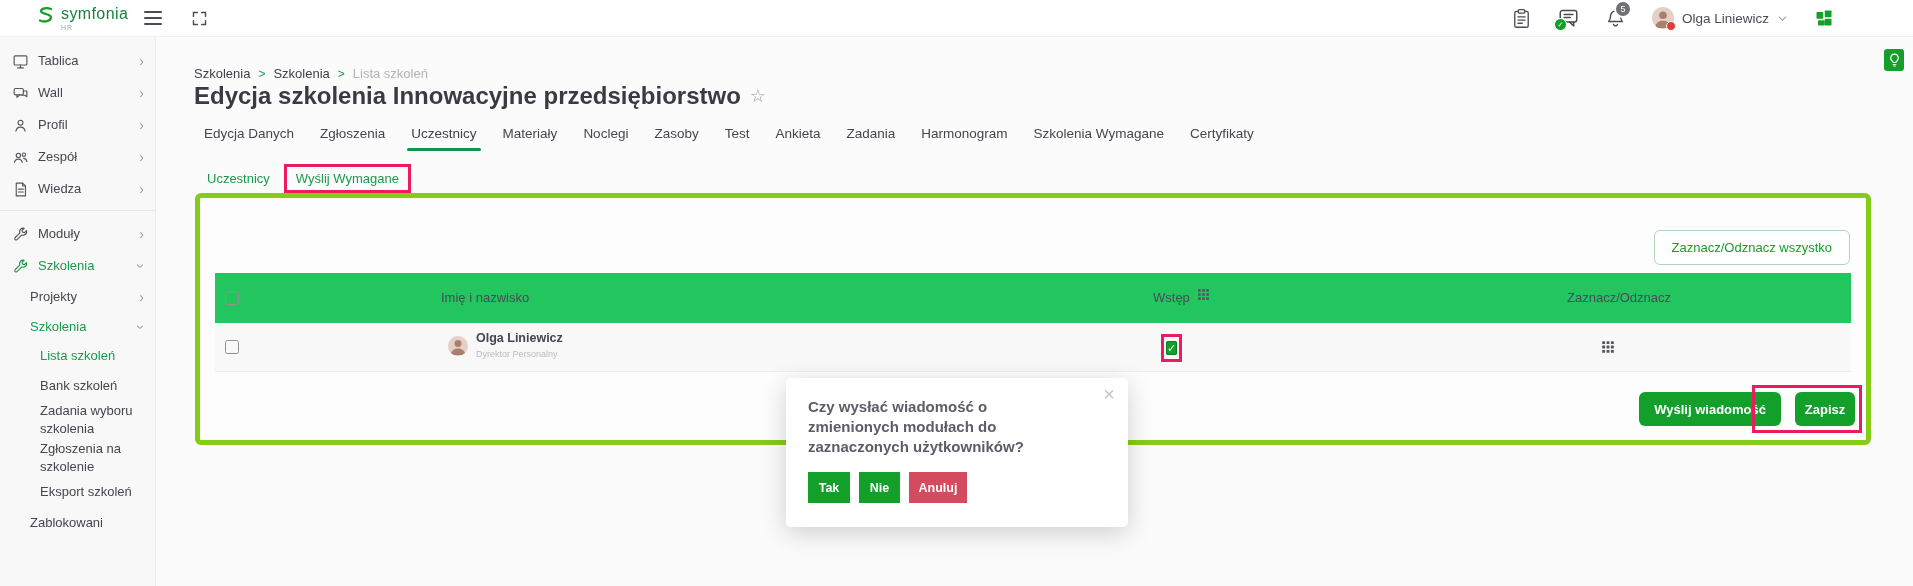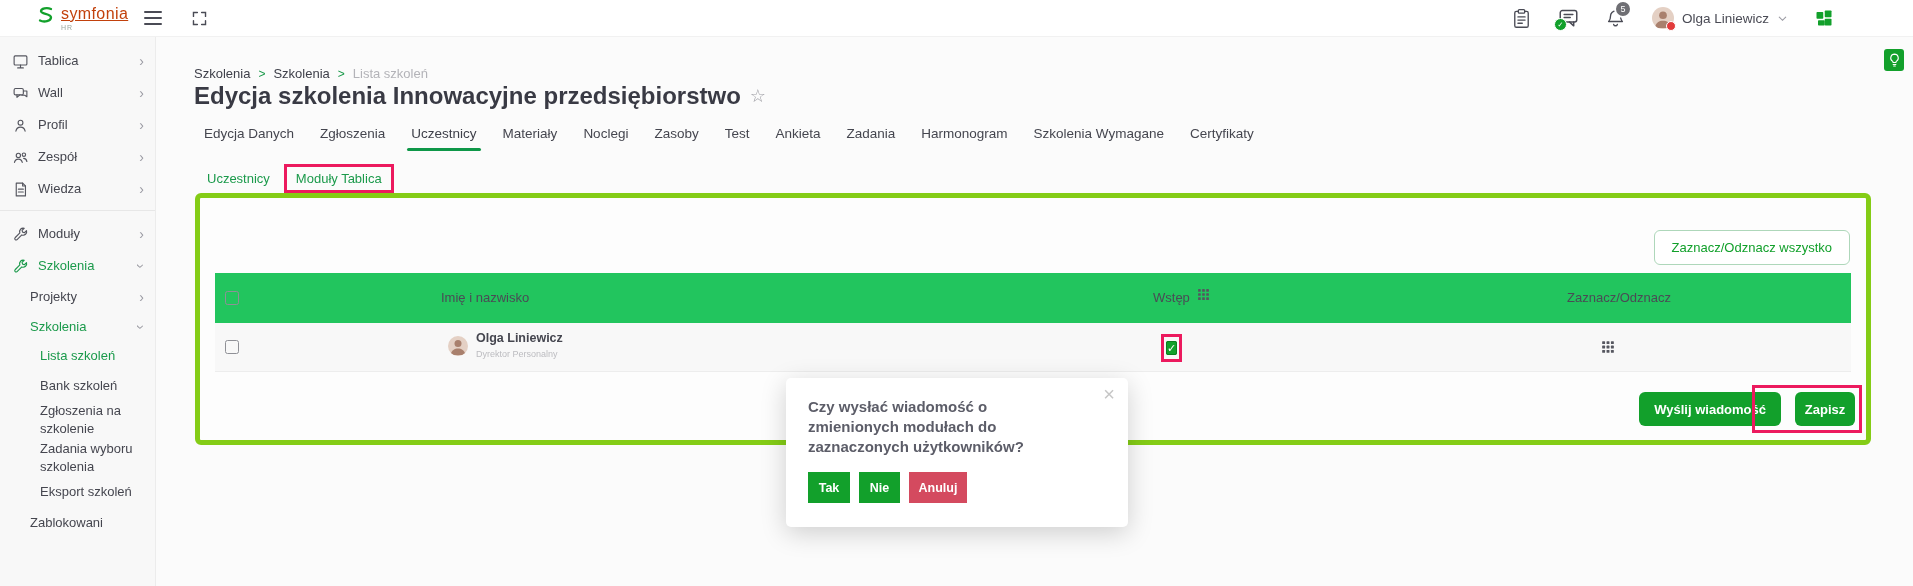--- a/index.html
+++ b/index.html
@@ -3,21 +3,21 @@
 <meta charset="utf-8">
 <style>
   html,body{margin:0;padding:0;width:1913px;height:586px;overflow:hidden;
     background:#fbfbfb;font-family:"Liberation Sans",sans-serif;-webkit-font-smoothing:antialiased;}
   svg{display:block;}
   
   .topbar{position:absolute;left:0;top:0;width:1913px;height:37px;background:#ffffff;
     border-bottom:1px solid #f1f1f1;display:flex;align-items:center;z-index:5;box-sizing:border-box;}
   .logo{display:flex;align-items:flex-start;margin-left:38px;gap:7px;}
   .brand-wrap{display:flex;flex-direction:column;line-height:1;}
-  .brand{font-size:16px;color:#c2410c;letter-spacing:.4px;text-decoration:underline;}
+  .brand{font-size:16px;color:#15803d;letter-spacing:.4px;}
   .brand-sub{font-size:7px;color:#9aa79e;margin-top:2px;letter-spacing:1px;}
   .burger{margin-left:16px;width:18px;display:flex;flex-direction:column;gap:3.5px;cursor:pointer;}
   .burger span{height:2.2px;background:#4a4b55;border-radius:2px;}
   .fullscreen{margin-left:29px;cursor:pointer;}
   .top-right{margin-left:auto;display:flex;align-items:center;gap:27px;padding-right:80px;}
   .tb-ic{position:relative;cursor:pointer;color:#4a4b55;}
   .chat-badge{position:absolute;left:-4px;bottom:-3px;width:11px;height:11px;background:#12a02b;
     border-radius:50%;color:#fff;font-size:7px;line-height:11px;text-align:center;border:1.5px solid #fff;}
   .bell-badge{position:absolute;top:-8px;right:-7px;width:14px;height:14px;background:#6f6f74;
     border-radius:50%;color:#fff;font-size:9px;line-height:14px;text-align:center;border:2px solid #fff;}
@@ -251,24 +251,24 @@
     <span class="lbl">Szkolenia</span>
       <span class="chev down">›</span>
   </div>
   <div class="sb-item lv2 active">
     <span class="lbl">Lista szkoleń</span>
   </div>
   <div class="sb-item lv2">
     <span class="lbl">Bank szkoleń</span>
   </div>
   <div class="sb-item lv2">
+    <span class="lbl">Zadania wyboru szkolenia</span>
+  </div>
+  <div class="sb-item lv2">
     <span class="lbl">Zgłoszenia na szkolenie</span>
-  </div>
-  <div class="sb-item lv2">
-    <span class="lbl">Zadania wyboru szkolenia</span>
   </div>
   <div class="sb-item lv2">
     <span class="lbl">Eksport szkoleń</span>
   </div>
   <div class="sb-item lv1">
     <span class="lbl">Zablokowani</span>
   </div>
 </div>
 
 <div class="crumbs">
@@ -294,21 +294,21 @@
   <div class="tab">Test</div>
   <div class="tab">Ankieta</div>
   <div class="tab">Zadania</div>
   <div class="tab">Harmonogram</div>
   <div class="tab">Szkolenia Wymagane</div>
   <div class="tab">Certyfikaty</div>
 </div>
 
 <div class="subtabs">
   <div class="subtab">Uczestnicy</div>
-  <div class="subtab ann">Moduły Tablica</div>
+  <div class="subtab ann">Wyślij Wymagane</div>
 </div>
 
 <div class="card">
   <div class="btn-outline">Zaznacz/Odznacz wszystko</div>
 
   <div class="thead">
     <span class="checkbox"></span>
     <span class="th-cell th-name">Imię i nazwisko</span>
     <span class="th-cell th-entry">
       <span>Wstęp</span>

